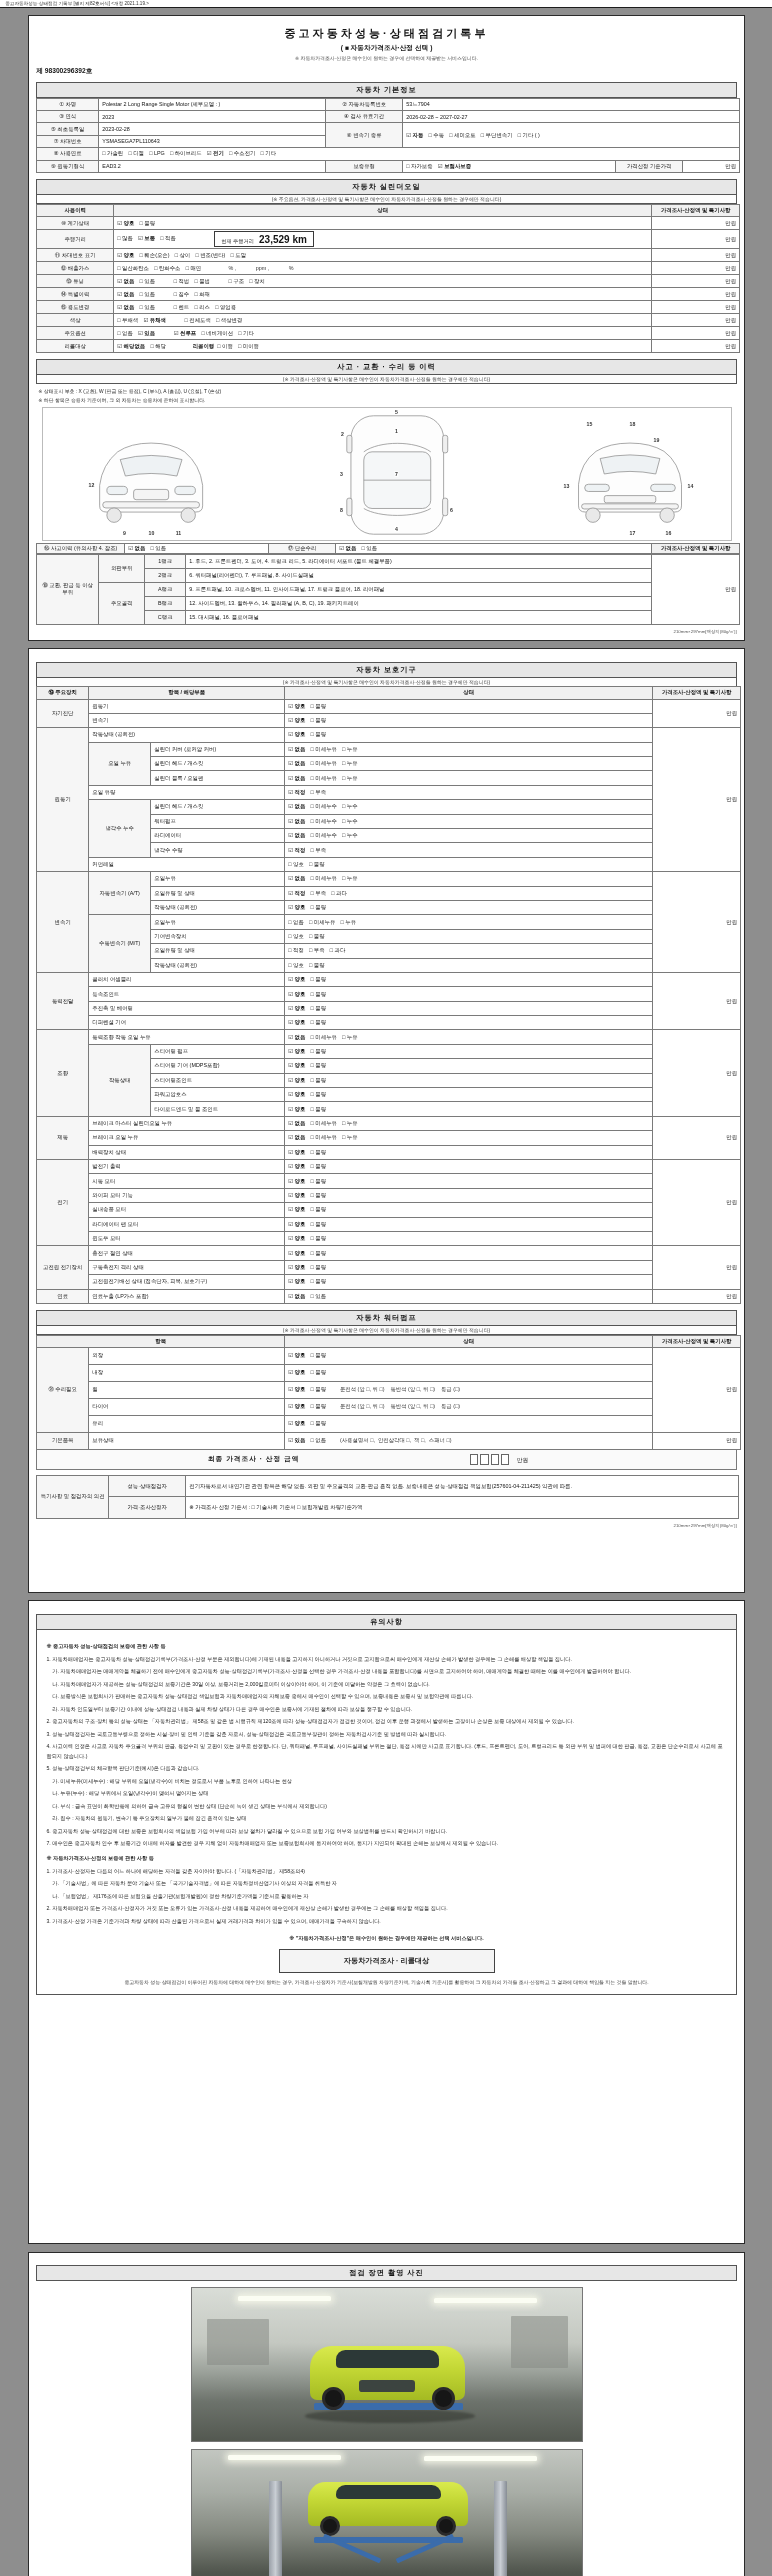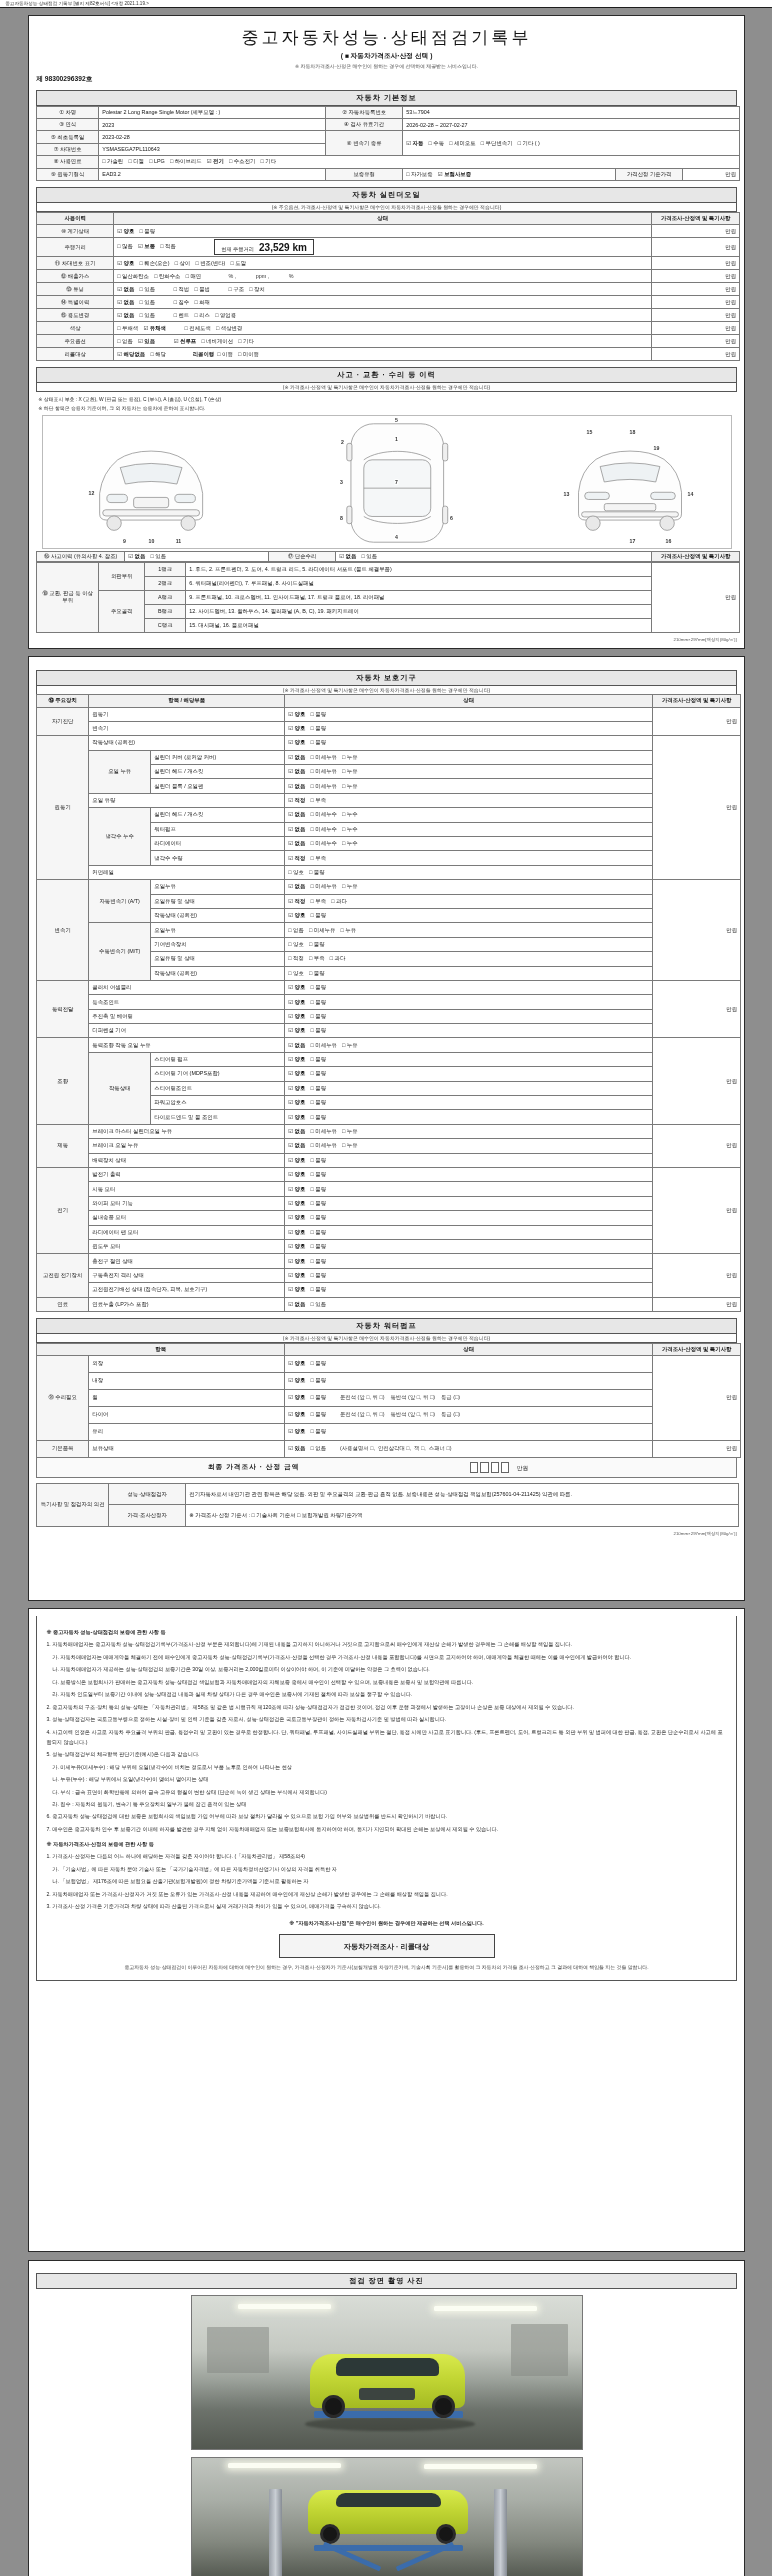--- a/index.html
+++ b/index.html
@@ -1,21 +1,21 @@
 <!DOCTYPE html>
 <html style="font-size:8.2px"><head>
 <meta charset="utf-8">
 <style>
 *{box-sizing:border-box;margin:0;padding:0}
 html,body{width:773px}
 body{height:2576px;overflow:hidden;background:#8e8e8e;font-family:"Liberation Sans","DejaVu Sans",sans-serif;color:#141414}
 .topstrip{width:100%;background:#ffffff;border-bottom:1px solid #1d1d1d;font-size:4.6px;color:#333;padding:1px 5.2px}
 .panel{width:717px;margin:7.2px auto 0;background:#fff;border:0.5px solid #2a2a2a;padding:6.2px 7.2px;position:relative}
 .title-wrap{text-align:center;padding:4.1px 0 1px}
-.doc-title{font-size:17px;font-weight:normal;letter-spacing:3.1px}
+.doc-title{font-size:11px;font-weight:bold;letter-spacing:3.1px}
 .doc-sub{font-size:6.7px;font-weight:bold;margin-top:2.6px}
 .doc-subnote{font-size:4.9px;color:#444;margin-top:1.5px}
 .doc-no{text-align:left;font-size:6.7px;font-weight:bold;margin:5.2px 0 2.1px}
 .sec-h{margin-top:6.2px;background:#e7e7e7;border:0.5px solid #555;text-align:center;font-weight:bold;font-size:7.2px;padding:2.1px 0;letter-spacing:1px}
 .sec-note{border:0.5px solid #555;border-top:none;text-align:center;font-size:4.9px;color:#333;padding:1px 0;background:#fdfdfd}
 table.grid{width:100%;border-collapse:collapse;table-layout:fixed;margin-top:-0.5px}
 .grid th,.grid td{border:0.5px solid #7a7a7a;font-size:5.4px;padding:1px 3.1px;vertical-align:middle;word-break:keep-all}
 .grid th{background:#f0f0f0;text-align:center;font-weight:bold;padding:2.1px 1px}
 .grid td.lab,.grid td.dev,.grid td.cat,.grid td.who{background:#f6f6f6;text-align:center}
 .grid td.price{text-align:right;color:#222}
@@ -598,20 +598,21 @@
         <tr>
           <td class="who">가격·조사산정자</td>
           <td style="height: 21.6px;">※ 가격조사·산정 기준서 :  □ 기술사회 기준서   □ 보험개발원 차량기준가액</td>
         </tr>
       </tbody>
   </table>
   <div class="paper-spec">210mm×297mm[백상지(80g/㎡)]</div>
 </div>
 
 <div class="panel" style="min-height:644px">
+  <div class="sec-h">유의사항</div>
   <div class="notes-box">
     <div id="notes-lines">
         <div class="note-line nb">※ 중고자동차 성능·상태점검의 보증에 관한 사항 등</div>
         <div class="note-line">1. 자동차매매업자는 중고자동차 성능·상태점검기록부(가격조사·산정 부분은 제외합니다)에 기재된 내용을 고지하지 아니하거나 거짓으로 고지함으로써 매수인에게 재산상 손해가 발생한 경우에는 그 손해를 배상할 책임을 집니다.</div>
         <div class="note-line">    가. 자동차매매업자는 매매계약을 체결하기 전에 매수인에게 중고자동차 성능·상태점검기록부(가격조사·산정을 선택한 경우 가격조사·산정 내용을 포함합니다)를 서면으로 고지하여야 하며, 매매계약을 체결한 때에는 이를 매수인에게 발급하여야 합니다.</div>
         <div class="note-line">    나. 자동차매매업자가 제공하는 성능·상태점검의 보증기간은 30일 이상, 보증거리는 2,000킬로미터 이상이어야 하며, 이 기준에 미달하는 약정은 그 효력이 없습니다.</div>
         <div class="note-line">    다. 보증방식은 보험회사가 판매하는 중고자동차 성능·상태점검 책임보험과 자동차매매업자의 자체보증 중에서 매수인이 선택할 수 있으며, 보증내용은 보증서 및 보험약관에 따릅니다.</div>
         <div class="note-line">    라. 자동차 인도일부터 보증기간 이내에 성능·상태점검 내용과 실제 차량 상태가 다른 경우 매수인은 보증서에 기재된 절차에 따라 보상을 청구할 수 있습니다.</div>
         <div class="note-line">2. 중고자동차의 구조·장치 등의 성능·상태는 「자동차관리법」 제58조 및 같은 법 시행규칙 제120조에 따라 성능·상태점검자가 점검한 것이며, 점검 이후 운행 과정에서 발생하는 고장이나 손상은 보증 대상에서 제외될 수 있습니다.</div>
         <div class="note-line">3. 성능·상태점검자는 국토교통부령으로 정하는 시설·장비 및 인력 기준을 갖춘 자로서, 성능·상태점검은 국토교통부장관이 정하는 자동차검사기준 및 방법에 따라 실시합니다.</div>

